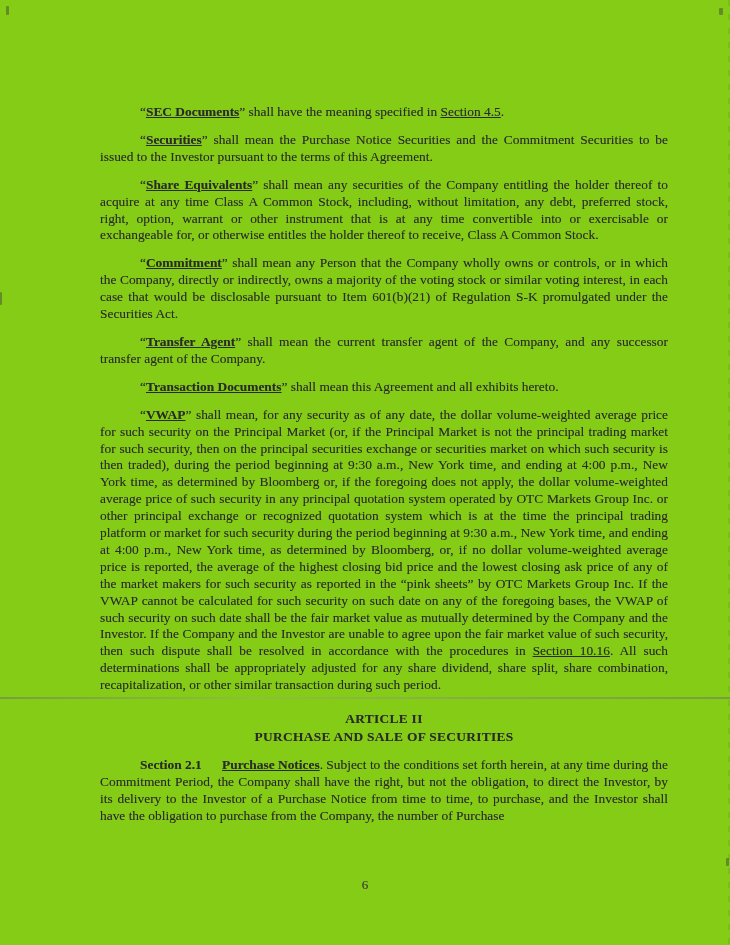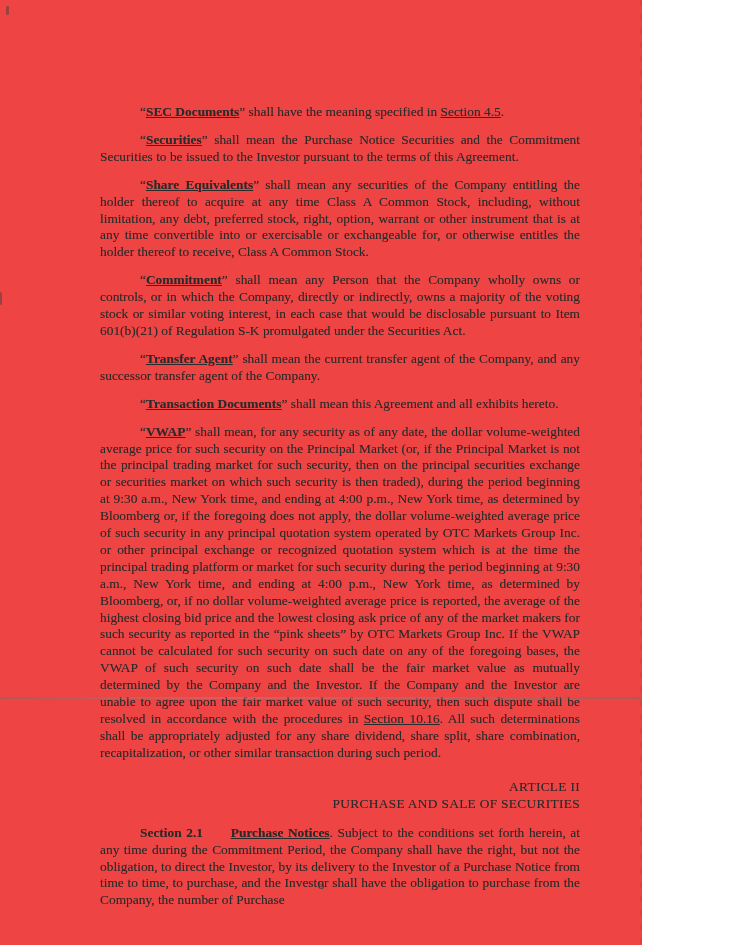--- a/index.html
+++ b/index.html
@@ -1,20 +1,20 @@
 <!DOCTYPE html>
 <html><head>
 <meta charset="utf-8">
 <style>
   html, body { margin: 0; padding: 0; background: #ffffff; }
   .page {
     position: relative;
-    width: 642px;
+    width: 730px;
     height: 945px;
-    background: #ef4444;
+    background: #84cc16;
     overflow: hidden;
     font-family: "Liberation Serif", "DejaVu Serif", serif;
     color: #2a2a2a;
   }
   .content {
     position: absolute;
     top: 104px;
     left: 100px;
     right: 62px;
     font-size: 13.4px;
@@ -22,22 +22,22 @@
     text-align: justify;
     text-shadow: 0 0 0.5px rgba(40,40,40,0.35);
   }
   .para {
     margin: 0 0 11px 0;
     text-indent: 40px;
   }
   .para span.b { font-weight: bold; }
   .para span.u { text-decoration: underline; }
   .article-heading {
-    text-align: right;
-    font-weight: normal;
+    text-align: center;
+    font-weight: bold;
     margin: 16px 0 12px 0;
     line-height: 17.5px;
     letter-spacing: 0.3px;
     text-indent: 0;
   }
   .footer-page-number {
     position: absolute;
     bottom: 52px;
     left: 0;
     right: 0;

